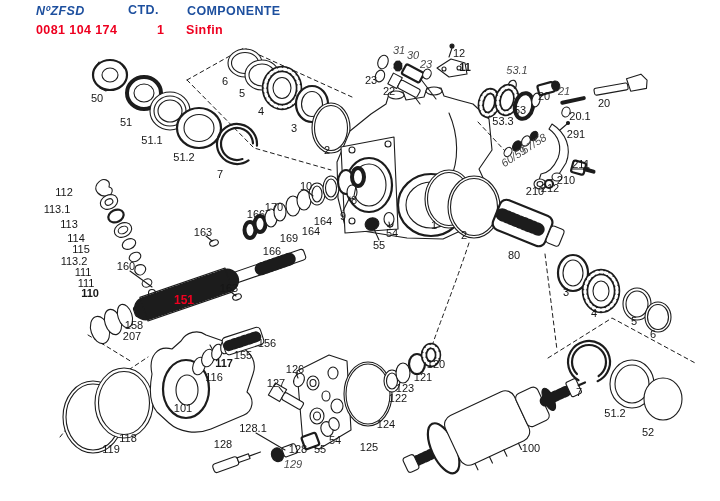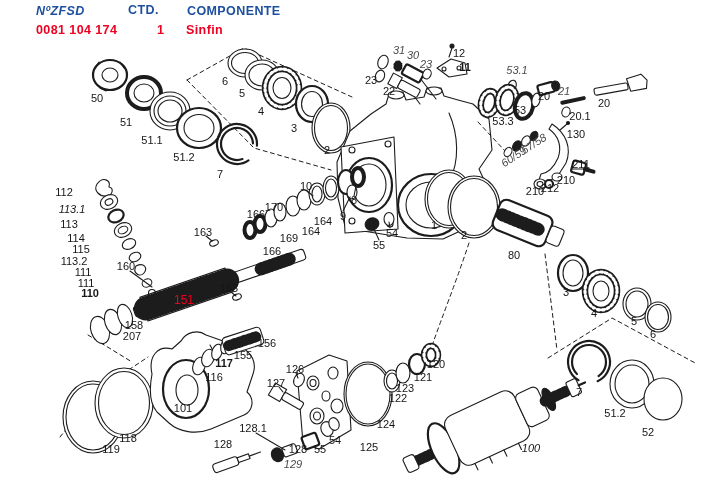--- a/index.html
+++ b/index.html
@@ -11,21 +11,21 @@
   .hvalue{color:var(--red,#ee0020);}
   .hl1{left:36px;top:5px;font-style:italic;}  .hl2{left:128px;top:4px;}  .hl3{left:187px;top:5px;}
   .hv1{left:36px;top:24px;} .hv2{left:157px;top:24px;} .hv3{left:186px;top:24px;}
   .stage{position:absolute;left:0;top:0;width:720px;height:501px;}
   svg{position:absolute;left:0;top:0;}
   .labels-layer{position:absolute;left:0;top:0;width:720px;height:501px;pointer-events:none;}
   .plabel{position:absolute;transform:translate(-50%,-50%);font-size:11px;color:#161616;
           white-space:nowrap;line-height:1;}
   .plabel.b{font-weight:bold;}
   .plabel.i{font-style:italic;color:#4a4a4a;}
-  .plabel.r{color:var(--red,#ee0020);font-weight:normal;font-size:12px;}
+  .plabel.r{color:var(--red,#ee0020);font-weight:bold;font-size:12px;}
   
   .w{fill:#fff;}
   .f{fill:#1c1c1c;}
   .th2{stroke-width:2.2;}
   .th3{stroke-width:4;}
   .b7{stroke-width:6.5;}
   .rol{stroke:#fff !important;stroke-width:3.2;stroke-dasharray:2 2.8;fill:none;}
   .snap{stroke-width:2.2;fill:none;}
   .dash{stroke-dasharray:4 3.5;stroke-width:1;fill:none;}
   .worm{stroke-width:24;stroke-dasharray:2.6 3;}
@@ -334,29 +334,29 @@
       <span class="plabel i" style="left: 426px; top: 64px;">23</span>
       <span class="plabel" style="left: 459px; top: 53px;">12</span>
       <span class="plabel b" style="left: 465px; top: 67px;">11</span>
       <span class="plabel i" style="left: 517px; top: 70px;">53.1</span>
       <span class="plabel" style="left: 520px; top: 110px;">53</span>
       <span class="plabel" style="left: 503px; top: 121px;">53.3</span>
       <span class="plabel" style="left: 544px; top: 96px;">20</span>
       <span class="plabel i" style="left: 564px; top: 91px;">21</span>
       <span class="plabel" style="left: 604px; top: 103px;">20</span>
       <span class="plabel" style="left: 580px; top: 116px;">20.1</span>
-      <span class="plabel" style="left: 576px; top: 134px;">130</span>
+      <span class="plabel" style="left: 576px; top: 134px;">291</span>
       <span class="plabel" style="left: 581px; top: 164px; text-decoration: underline;">211</span>
       <span class="plabel" style="left: 566px; top: 180px;">210</span>
       <span class="plabel" style="left: 550px; top: 188px;">212</span>
       <span class="plabel" style="left: 535px; top: 191px;">210</span>
       <span class="plabel i" style="left: 534px; top: 144px; transform: translate(-50%, -50%) rotate(-33deg);">57/58</span>
       <span class="plabel i" style="left: 514px; top: 157px; transform: translate(-50%, -50%) rotate(-33deg);">60/59</span>
       <span class="plabel" style="left: 64px; top: 192px;">112</span>
-      <span class="plabel" style="left: 72px; top: 209px; font-style: italic;">113.1</span>
+      <span class="plabel" style="left: 57px; top: 209px;">113.1</span>
       <span class="plabel" style="left: 69px; top: 224px;">113</span>
       <span class="plabel" style="left: 76px; top: 238px;">114</span>
       <span class="plabel" style="left: 81px; top: 249px;">115</span>
       <span class="plabel" style="left: 74px; top: 261px;">113.2</span>
       <span class="plabel" style="left: 83px; top: 272px;">111</span>
       <span class="plabel" style="left: 86px; top: 283px;">111</span>
       <span class="plabel b" style="left: 90px; top: 293px;">110</span>
       <span class="plabel" style="left: 126px; top: 266px;">160</span>
       <span class="plabel r" style="left: 184px; top: 300px;">151</span>
       <span class="plabel" style="left: 203px; top: 232px;">163</span>
@@ -377,21 +377,21 @@
       <span class="plabel" style="left: 434px; top: 225px;">1</span>
       <span class="plabel" style="left: 464px; top: 235px;">2</span>
       <span class="plabel" style="left: 514px; top: 255px;">80</span>
       <span class="plabel" style="left: 566px; top: 292px;">3</span>
       <span class="plabel" style="left: 594px; top: 313px;">4</span>
       <span class="plabel" style="left: 634px; top: 321px;">5</span>
       <span class="plabel" style="left: 653px; top: 334px;">6</span>
       <span class="plabel" style="left: 579px; top: 392px;">7</span>
       <span class="plabel" style="left: 615px; top: 413px;">51.2</span>
       <span class="plabel" style="left: 648px; top: 432px;">52</span>
-      <span class="plabel" style="left: 531px; top: 448px; font-style: italic;">100</span>
+      <span class="plabel" style="left: 531px; top: 448px;">100</span>
       <span class="plabel" style="left: 183px; top: 408px;">101</span>
       <span class="plabel" style="left: 128px; top: 438px;">118</span>
       <span class="plabel" style="left: 111px; top: 449px;">119</span>
       <span class="plabel" style="left: 214px; top: 377px;">116</span>
       <span class="plabel b" style="left: 224px; top: 363px;">117</span>
       <span class="plabel" style="left: 243px; top: 355px;">155</span>
       <span class="plabel" style="left: 267px; top: 343px;">156</span>
       <span class="plabel" style="left: 295px; top: 369px;">126</span>
       <span class="plabel" style="left: 276px; top: 383px;">127</span>
       <span class="plabel" style="left: 436px; top: 364px;">120</span>

